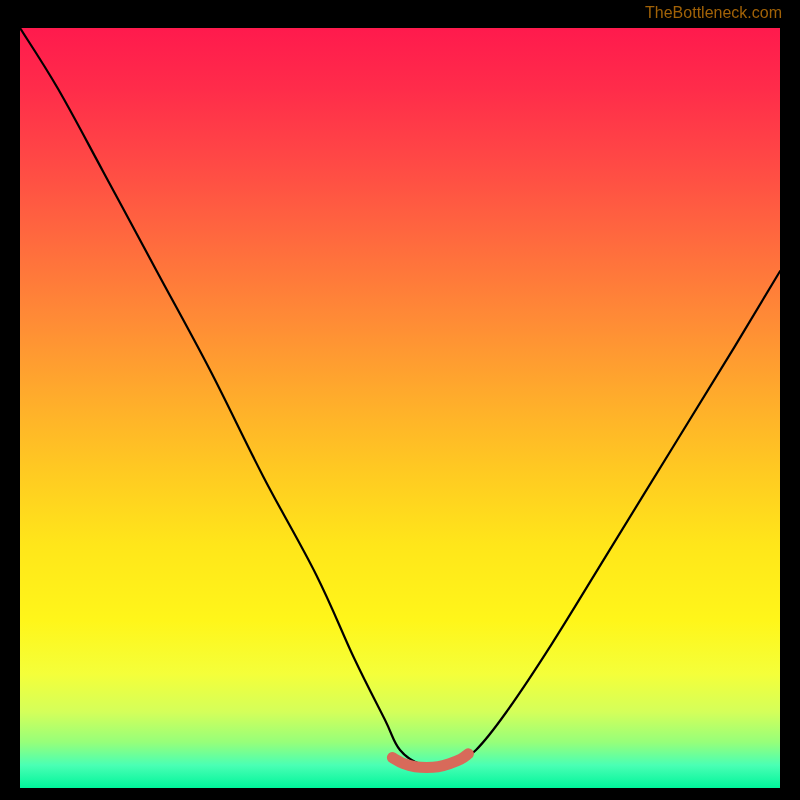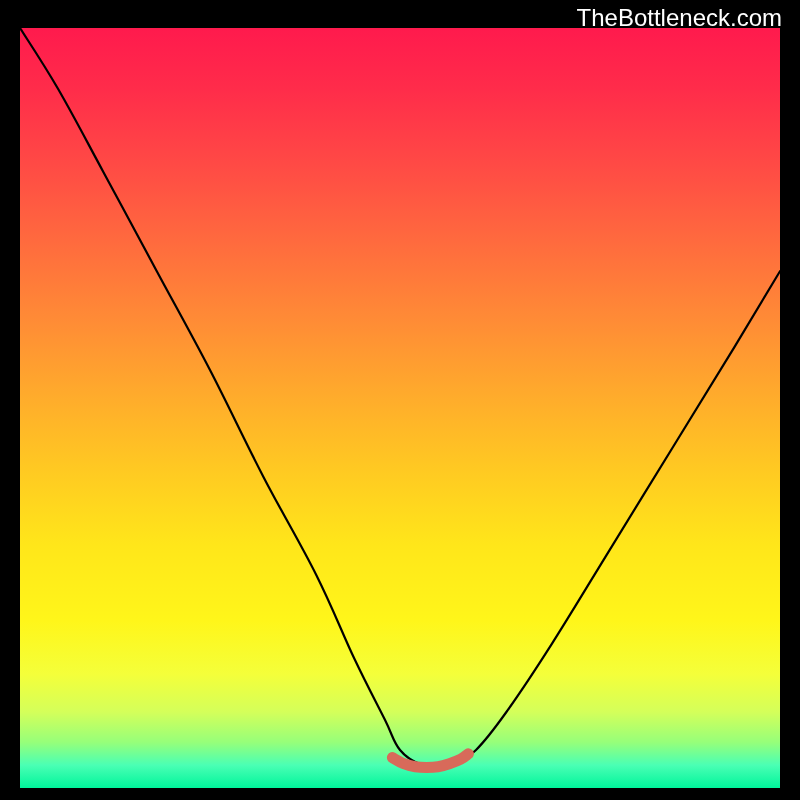--- a/index.html
+++ b/index.html
@@ -7,22 +7,22 @@
     width: 800px;
     height: 800px;
     background: #000;
     position: relative;
     font-family: Arial, Helvetica, sans-serif;
   }
   .watermark {
     position: absolute;
     top: 4px;
     right: 18px;
-    color: #ffffff;
-    font-size: 24px;
+    color: #a16207;
+    font-size: 16px;
     font-weight: 500;
     z-index: 10;
   }
   .plot-area {
     position: absolute;
     left: 20px;
     top: 28px;
     width: 760px;
     height: 760px;
     overflow: hidden;

